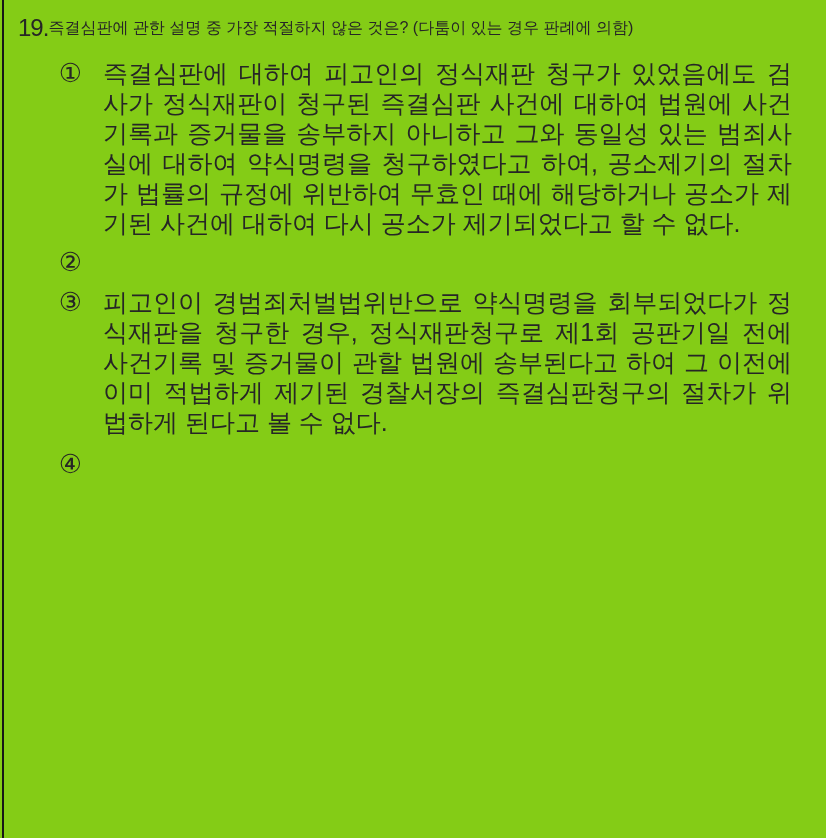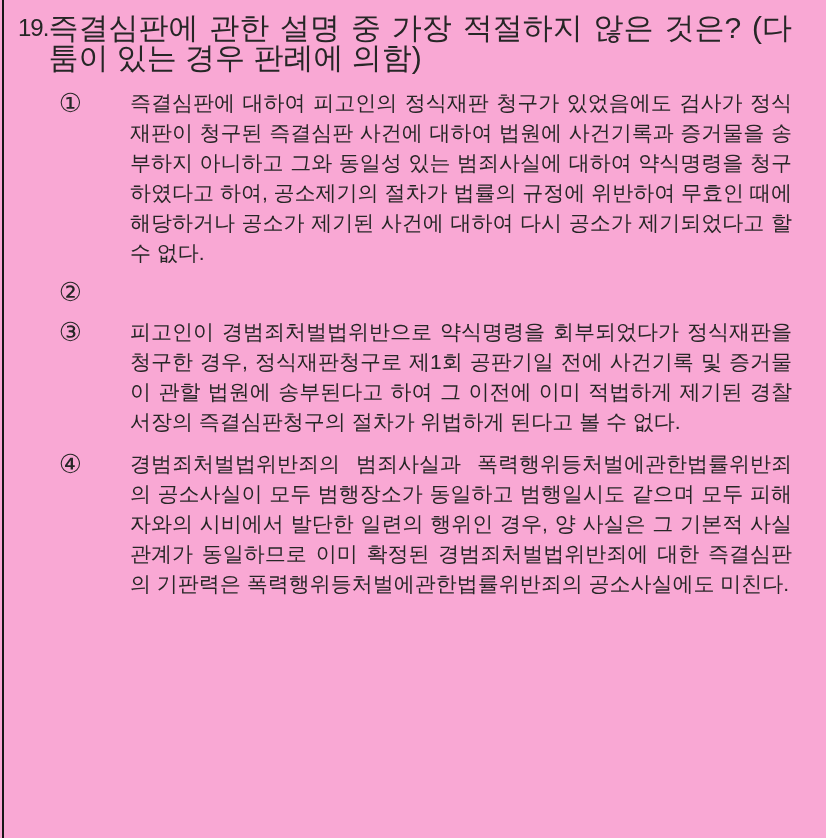--- a/index.html
+++ b/index.html
@@ -9,21 +9,21 @@
     height: 838px;
     background: #ffffff;
     font-family: "Liberation Sans", "DejaVu Sans", sans-serif;
     color: #262626;
     overflow: hidden;
   }
   .page {
     position: relative;
     width: 826px;
     height: 838px;
-    background: #f9a8d4;
+    background: #84cc16;
   }
   .left-rule {
     position: absolute;
     left: 2px;
     top: 0;
     width: 2px;
     height: 838px;
     background: #161616;
   }
   .question {
@@ -37,21 +37,21 @@
   }
   .q-num {
     flex: 0 0 29px;
     font-size: 24px;
     line-height: 30px;
     letter-spacing: -1px;
     white-space: nowrap;
   }
   .q-text {
     flex: 1;
-    font-size: 30px;
+    font-size: 16px;
     line-height: 30px;
     text-align: justify;
     text-align-last: left;
     word-break: break-all;
   }
   .option {
     display: flex;
     align-items: flex-start;
     padding-left: 39px;
   }
@@ -61,26 +61,25 @@
   .option.fourth { margin-top: 12px; }
   .marker {
     flex: 0 0 27px;
     margin-right: 19px;
     font-size: 26px;
     line-height: 30px;
     text-align: center;
   }
   .opt-text {
     flex: 1;
-    font-size: 21px;
+    font-size: 25px;
     line-height: 30px;
     text-align: justify;
     text-align-last: left;
     word-break: break-all;
-    margin-left: 27px;
   }
 </style>
 </head>
 <body>
 
 <div class="page">
   <div class="left-rule"></div>
 
   <div class="question">
     <div class="q-head">
@@ -97,16 +96,15 @@
       <span class="marker">②</span>
     </div>
 
     <div class="option third">
       <span class="marker">③</span>
       <div class="opt-text">피고인이 경범죄처벌법위반으로 약식명령을 회부되었다가 정식재판을 청구한 경우, 정식재판청구로 제1회 공판기일 전에 사건기록 및 증거물이 관할 법원에 송부된다고 하여 그 이전에 이미 적법하게 제기된 경찰서장의 즉결심판청구의 절차가 위법하게 된다고 볼 수 없다.</div>
     </div>
 
     <div class="option fourth">
       <span class="marker">④</span>
-      <div class="opt-text">경범죄처벌법위반죄의 범죄사실과 폭력행위등처벌에관한법률위반죄의 공소사실이 모두 범행장소가 동일하고 범행일시도 같으며 모두 피해자와의 시비에서 발단한 일련의 행위인 경우, 양 사실은 그 기본적 사실관계가 동일하므로 이미 확정된 경범죄처벌법위반죄에 대한 즉결심판의 기판력은 폭력행위등처벌에관한법률위반죄의 공소사실에도 미친다.</div>
     </div>
   </div>
 </div>
 
 </body></html>

